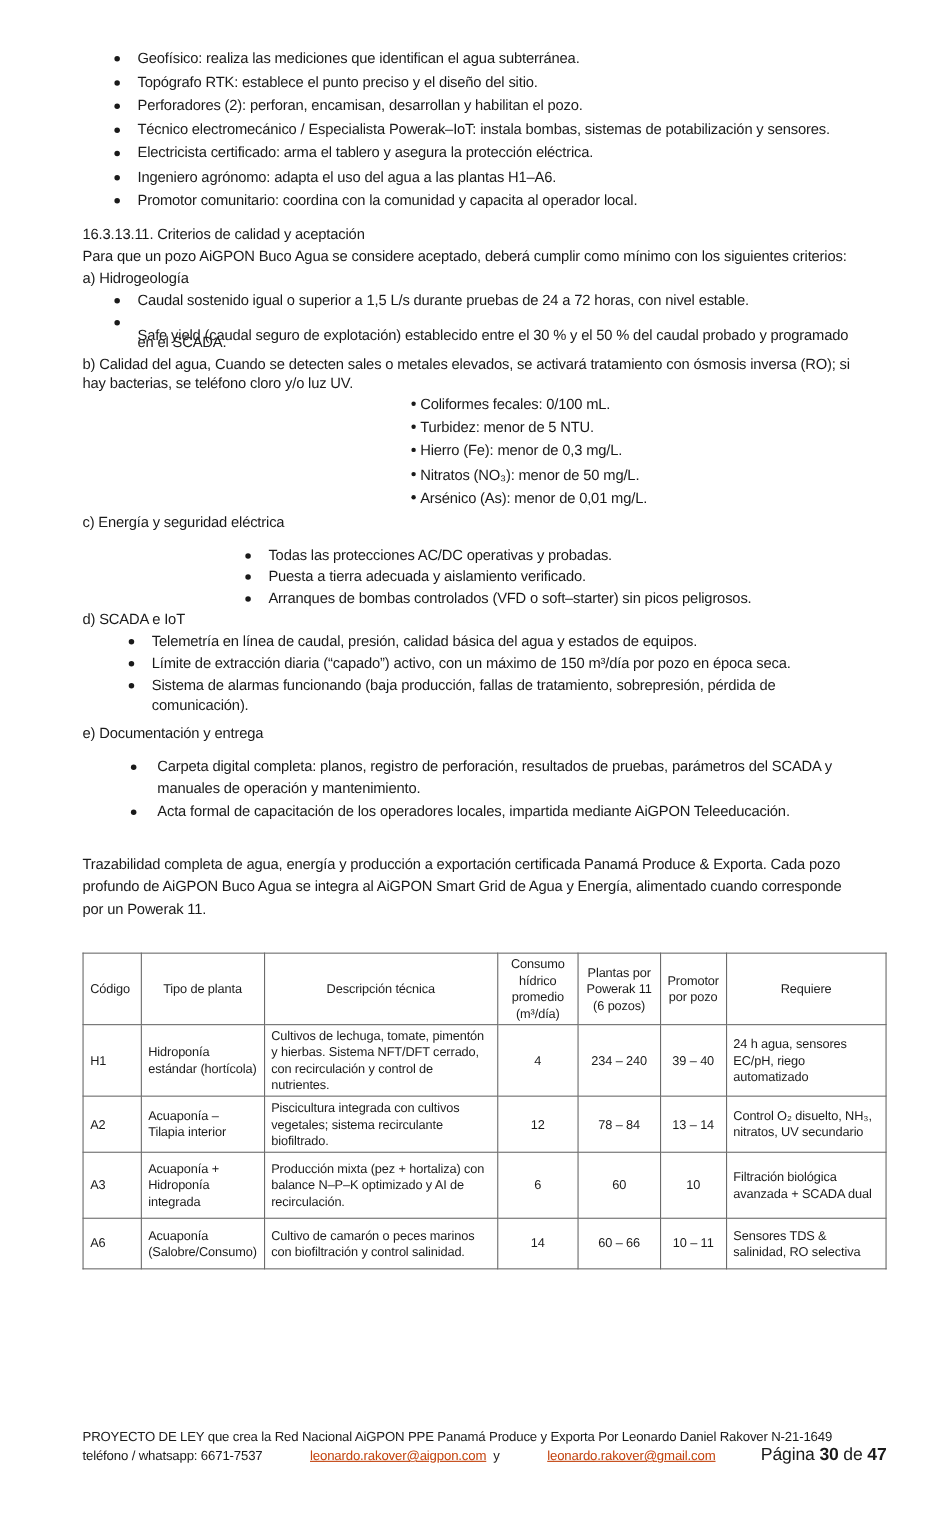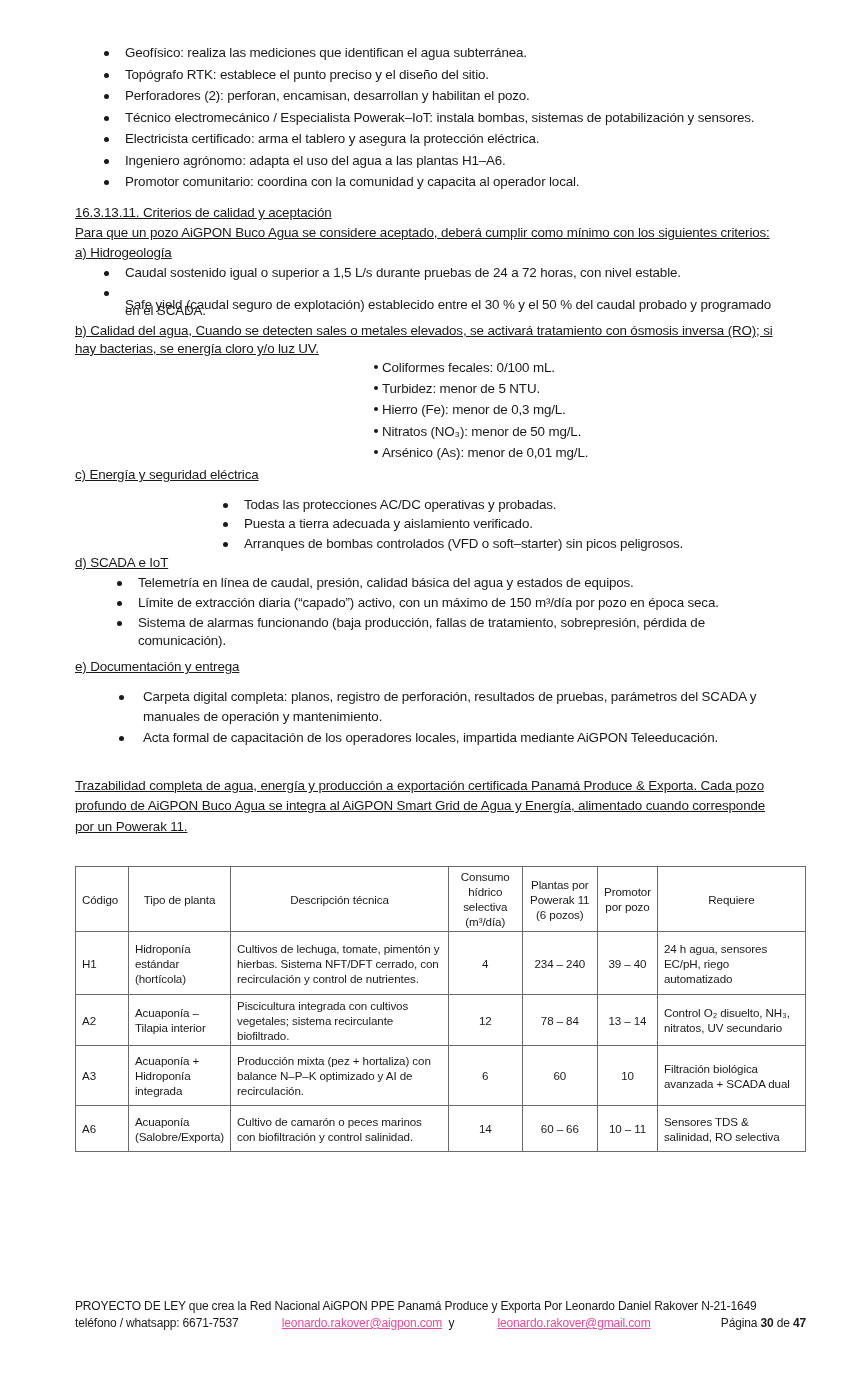--- a/index.html
+++ b/index.html
@@ -1,40 +1,40 @@
 <!DOCTYPE html>
 <html><head>
 <meta charset="utf-8">
 <style>
   html, body { margin: 0; padding: 0; background: #ffffff; }
   body {
     width: 850px; height: 1400px; position: relative; overflow: hidden;
     font-family: "Liberation Sans", sans-serif; color: #1a1a1a;
     font-size: 13.4px; letter-spacing: -0.15px;
   }
-  .line { position: absolute; left: 75px; white-space: nowrap; line-height: 18px; text-decoration: underline; }
+  .line { position: absolute; left: 75px; white-space: nowrap; line-height: 18px; }
   .bullet { position: absolute; white-space: nowrap; line-height: 18px; }
   .dot { position: absolute; width: 5px; height: 5px; border-radius: 50%; background: #1a1a1a; }
   .sdot { display: inline-block; width: 4px; height: 4px; border-radius: 50%; background: #1a1a1a; vertical-align: middle; margin-right: 4px; position: relative; top: -1px; }
 
   table.plants {
     position: absolute; left: 75px; top: 866px; width: 731px;
     border-collapse: collapse; font-size: 11.6px; letter-spacing: -0.1px;
   }
   table.plants th, table.plants td {
     border: 1px solid #6b6b6b; padding: 2px 6px; vertical-align: middle;
     font-weight: normal; line-height: 15px;
   }
   table.plants th { text-align: center; height: 56px; }
   table.plants th.left { text-align: left; }
   td.c { text-align: center; }
   td.l { text-align: left; }
   .footer { position: absolute; left: 75px; font-size: 12px; white-space: nowrap; line-height: 16px; }
-  .link { color: #ec4899; text-decoration: underline; padding-left: 40px; }
-  .pnum { position: absolute; right: 44px; font-size: 12px; line-height: 16px; }
+  .link { color: #c2410c; text-decoration: underline; padding-left: 40px; }
+  .pnum { position: absolute; right: 44px; font-size: 16px; line-height: 16px; }
 </style>
 </head>
 <body>
 
 <div>
   <div class="dot" style="left:104px;top:51px"></div>
   <div class="bullet" style="left:125px;top:44px">Geofísico: realiza las mediciones que identifican el agua subterránea.</div>
   <div class="dot" style="left:104px;top:73px"></div>
   <div class="bullet" style="left:125px;top:66px">Topógrafo RTK: establece el punto preciso y el diseño del sitio.</div>
   <div class="dot" style="left:104px;top:94px"></div>
@@ -53,21 +53,21 @@
 <div class="line" style="top:224px">Para que un pozo AiGPON Buco Agua se considere aceptado, deberá cumplir como mínimo con los siguientes criterios:</div>
 
 <div class="line" style="top:244px">a) Hidrogeología</div>
 <div class="dot" style="left:104px;top:271px"></div>
 <div class="bullet" style="left:125px;top:264px">Caudal sostenido igual o superior a 1,5 L/s durante pruebas de 24 a 72 horas, con nivel estable.</div>
 <div class="dot" style="left:104px;top:291px"></div>
 <div class="bullet" style="left:125px;top:296px">Safe yield (caudal seguro de explotación) establecido entre el 30 % y el 50 % del caudal probado y programado</div>
 <div class="bullet" style="left:125px;top:302px">en el SCADA.</div>
 
 <div class="line" style="top:322px">b) Calidad del agua, Cuando se detecten sales o metales elevados, se activará tratamiento con ósmosis inversa (RO); si</div>
-<div class="line" style="top:340px">hay bacterias, se energía cloro y/o luz UV.</div>
+<div class="line" style="top:340px">hay bacterias, se teléfono cloro y/o luz UV.</div>
 <div>
   <div class="bullet" style="left:374px;top:359px"><span class="sdot"></span><span>Coliformes fecales: 0/100 mL.</span></div>
   <div class="bullet" style="left:374px;top:380px"><span class="sdot"></span><span>Turbidez: menor de 5 NTU.</span></div>
   <div class="bullet" style="left:374px;top:401px"><span class="sdot"></span><span>Hierro (Fe): menor de 0,3 mg/L.</span></div>
   <div class="bullet" style="left:374px;top:423px"><span class="sdot"></span><span>Nitratos (NO₃): menor de 50 mg/L.</span></div>
   <div class="bullet" style="left:374px;top:444px"><span class="sdot"></span><span>Arsénico (As): menor de 0,01 mg/L.</span></div>
 </div>
 
 <div class="line" style="top:466px">c) Energía y seguridad eléctrica</div>
 <div class="dot" style="left:223px;top:503px"></div>
@@ -105,21 +105,21 @@
       <col style="width:74px">
       <col style="width:76px">
       <col style="width:56px">
       <col style="width:150px">
   </colgroup>
   <thead>
     <tr>
       <th class="left">Código</th>
       <th>Tipo de planta</th>
       <th>Descripción técnica</th>
-      <th>Consumo hídrico selectiva (m³/día)</th>
+      <th>Consumo hídrico promedio (m³/día)</th>
       <th>Plantas por Powerak 11 (6 pozos)</th>
       <th>Promotor por pozo</th>
       <th>Requiere</th>
     </tr>
   </thead>
   <tbody>
     <tr style="height:63px">
       <td class="l">H1</td>
       <td class="l">Hidroponía estándar (hortícola)</td>
       <td class="l">Cultivos de lechuga, tomate, pimentón y hierbas. Sistema NFT/DFT cerrado, con recirculación y control de nutrientes.</td>
@@ -141,21 +141,21 @@
       <td class="l">A3</td>
       <td class="l">Acuaponía + Hidroponía integrada</td>
       <td class="l">Producción mixta (pez + hortaliza) con balance N–P–K optimizado y AI de recirculación.</td>
       <td class="c">6</td>
       <td class="c">60</td>
       <td class="c">10</td>
       <td class="l">Filtración biológica avanzada + SCADA dual</td>
     </tr>
     <tr style="height:46px">
       <td class="l">A6</td>
-      <td class="l">Acuaponía (Salobre/Exporta)</td>
+      <td class="l">Acuaponía (Salobre/Consumo)</td>
       <td class="l">Cultivo de camarón o peces marinos con biofiltración y control salinidad.</td>
       <td class="c">14</td>
       <td class="c">60 – 66</td>
       <td class="c">10 – 11</td>
       <td class="l">Sensores TDS &amp; salinidad, RO selectiva</td>
     </tr>
   </tbody>
 </table>
 
 <div class="footer" style="top:1298px">PROYECTO DE LEY que crea la Red Nacional AiGPON PPE  Panamá Produce y Exporta Por Leonardo Daniel Rakover N-21-1649</div>

